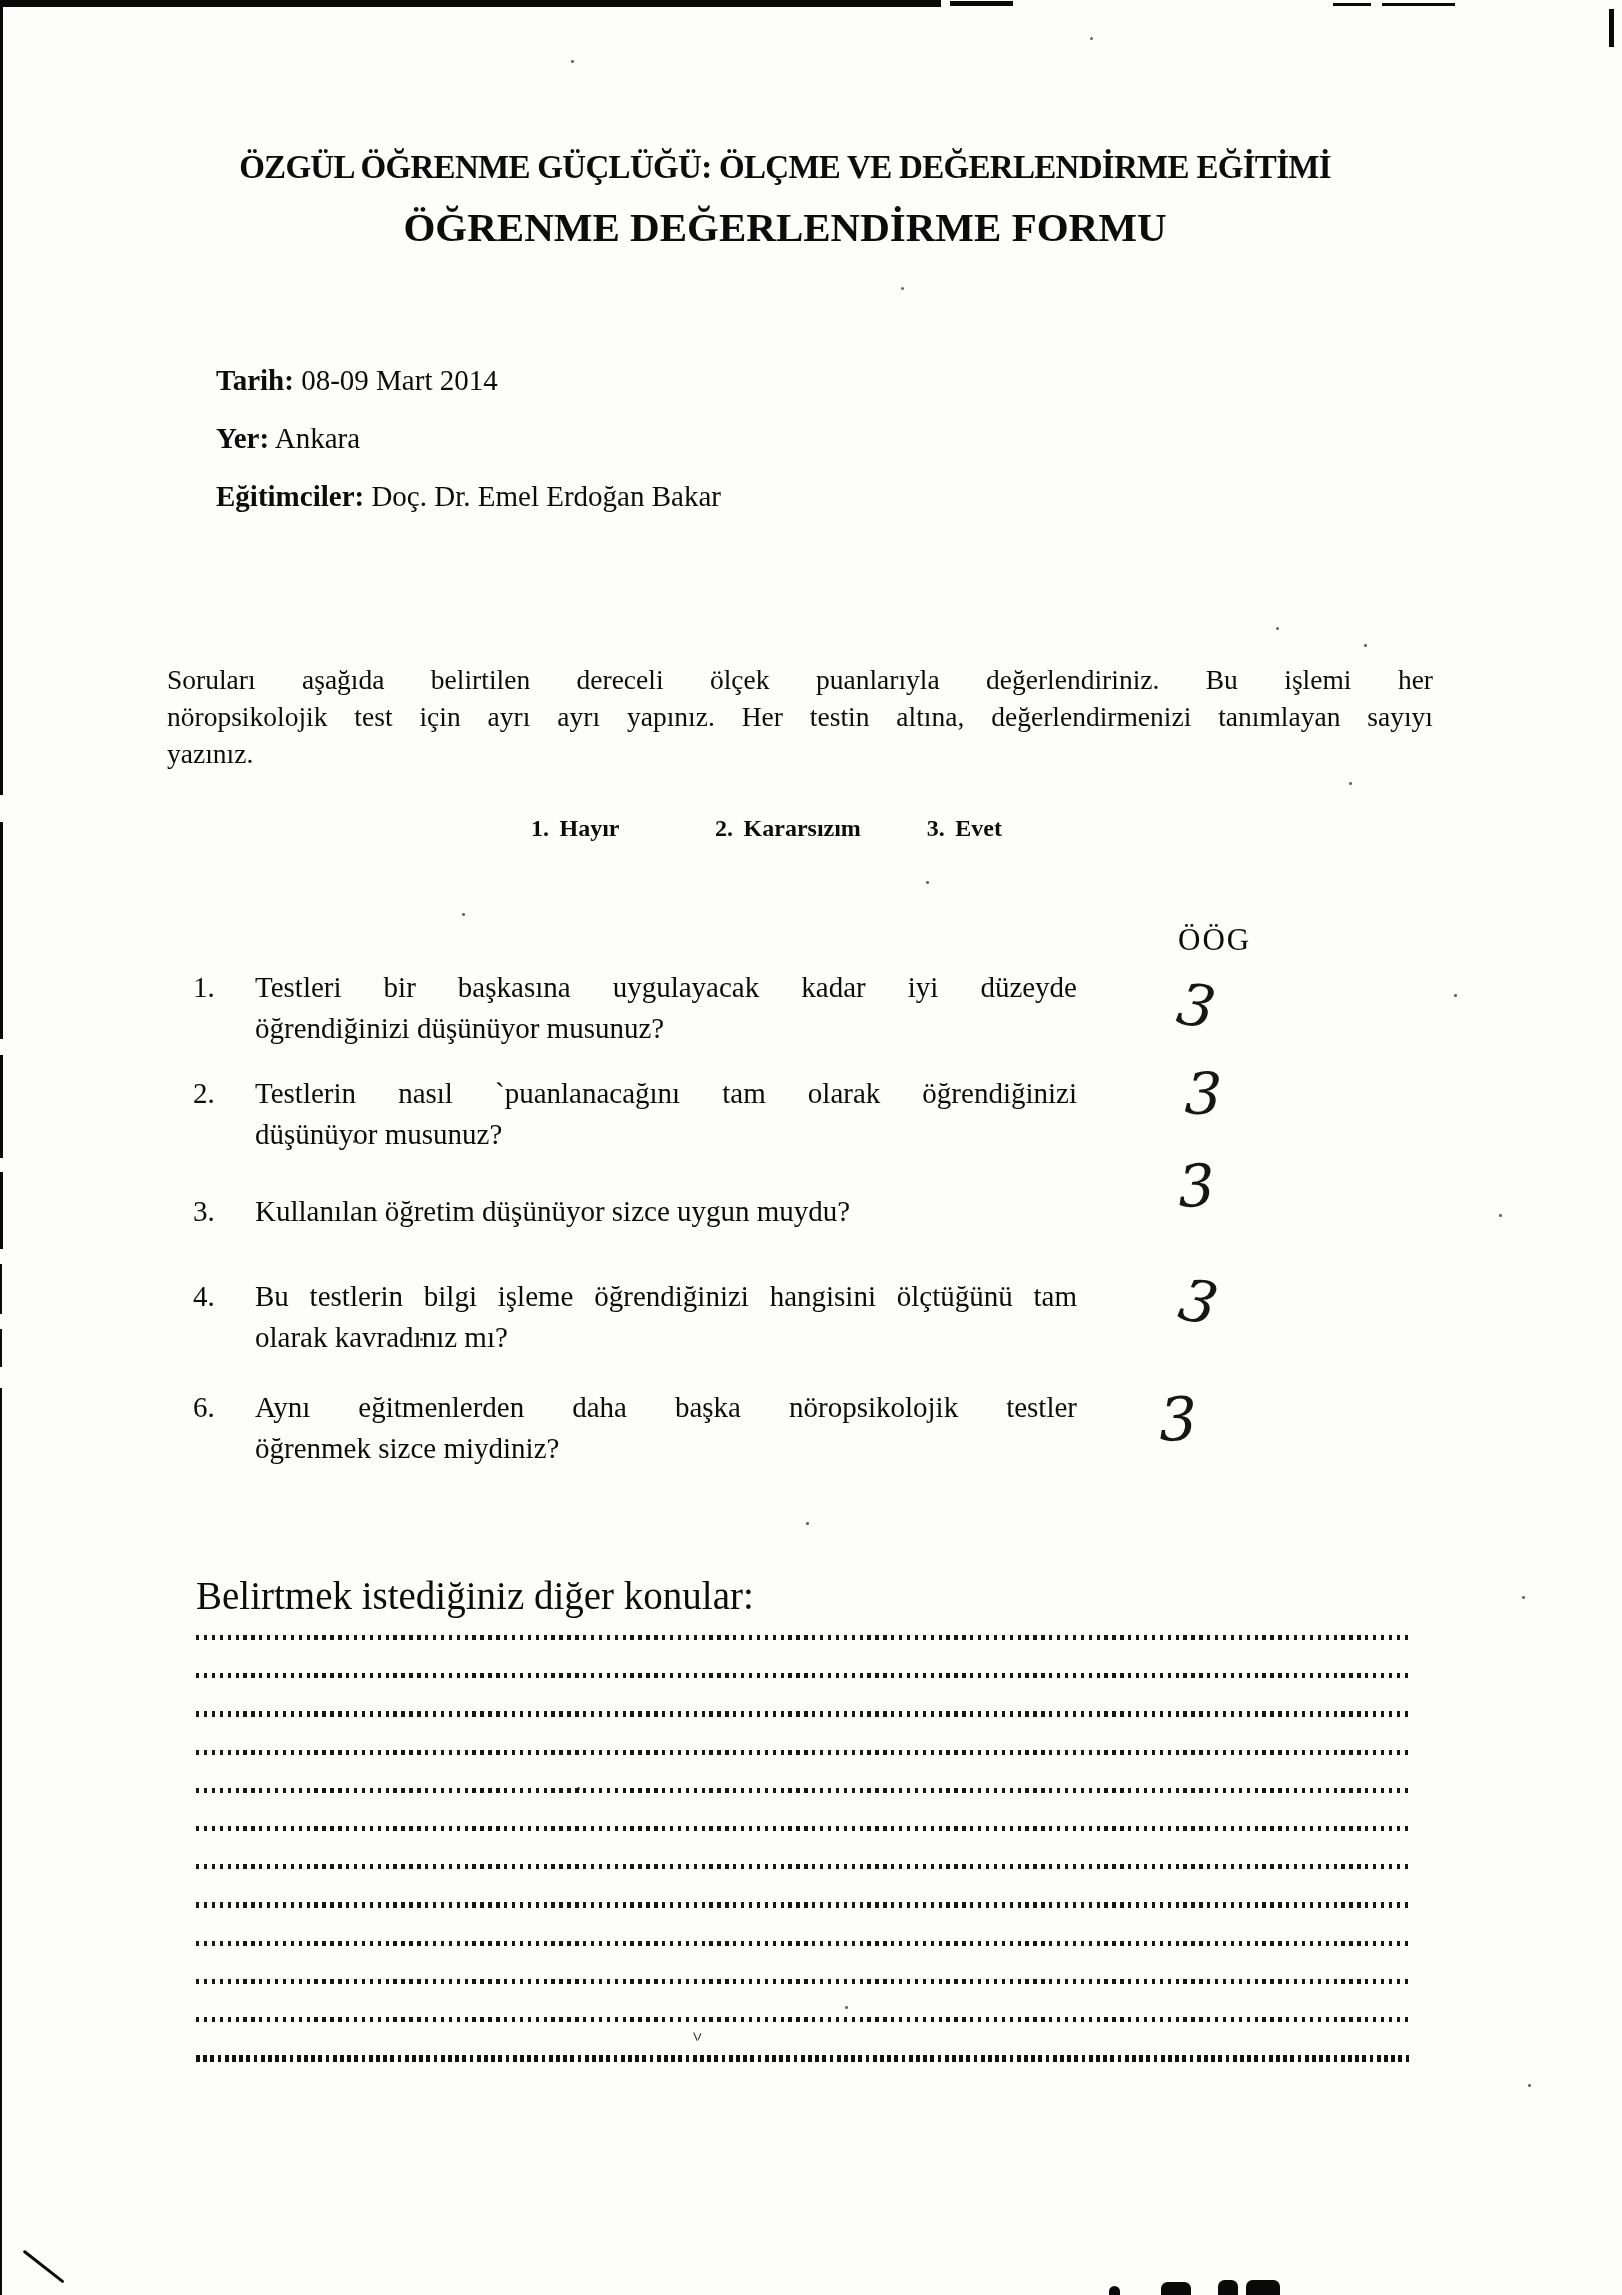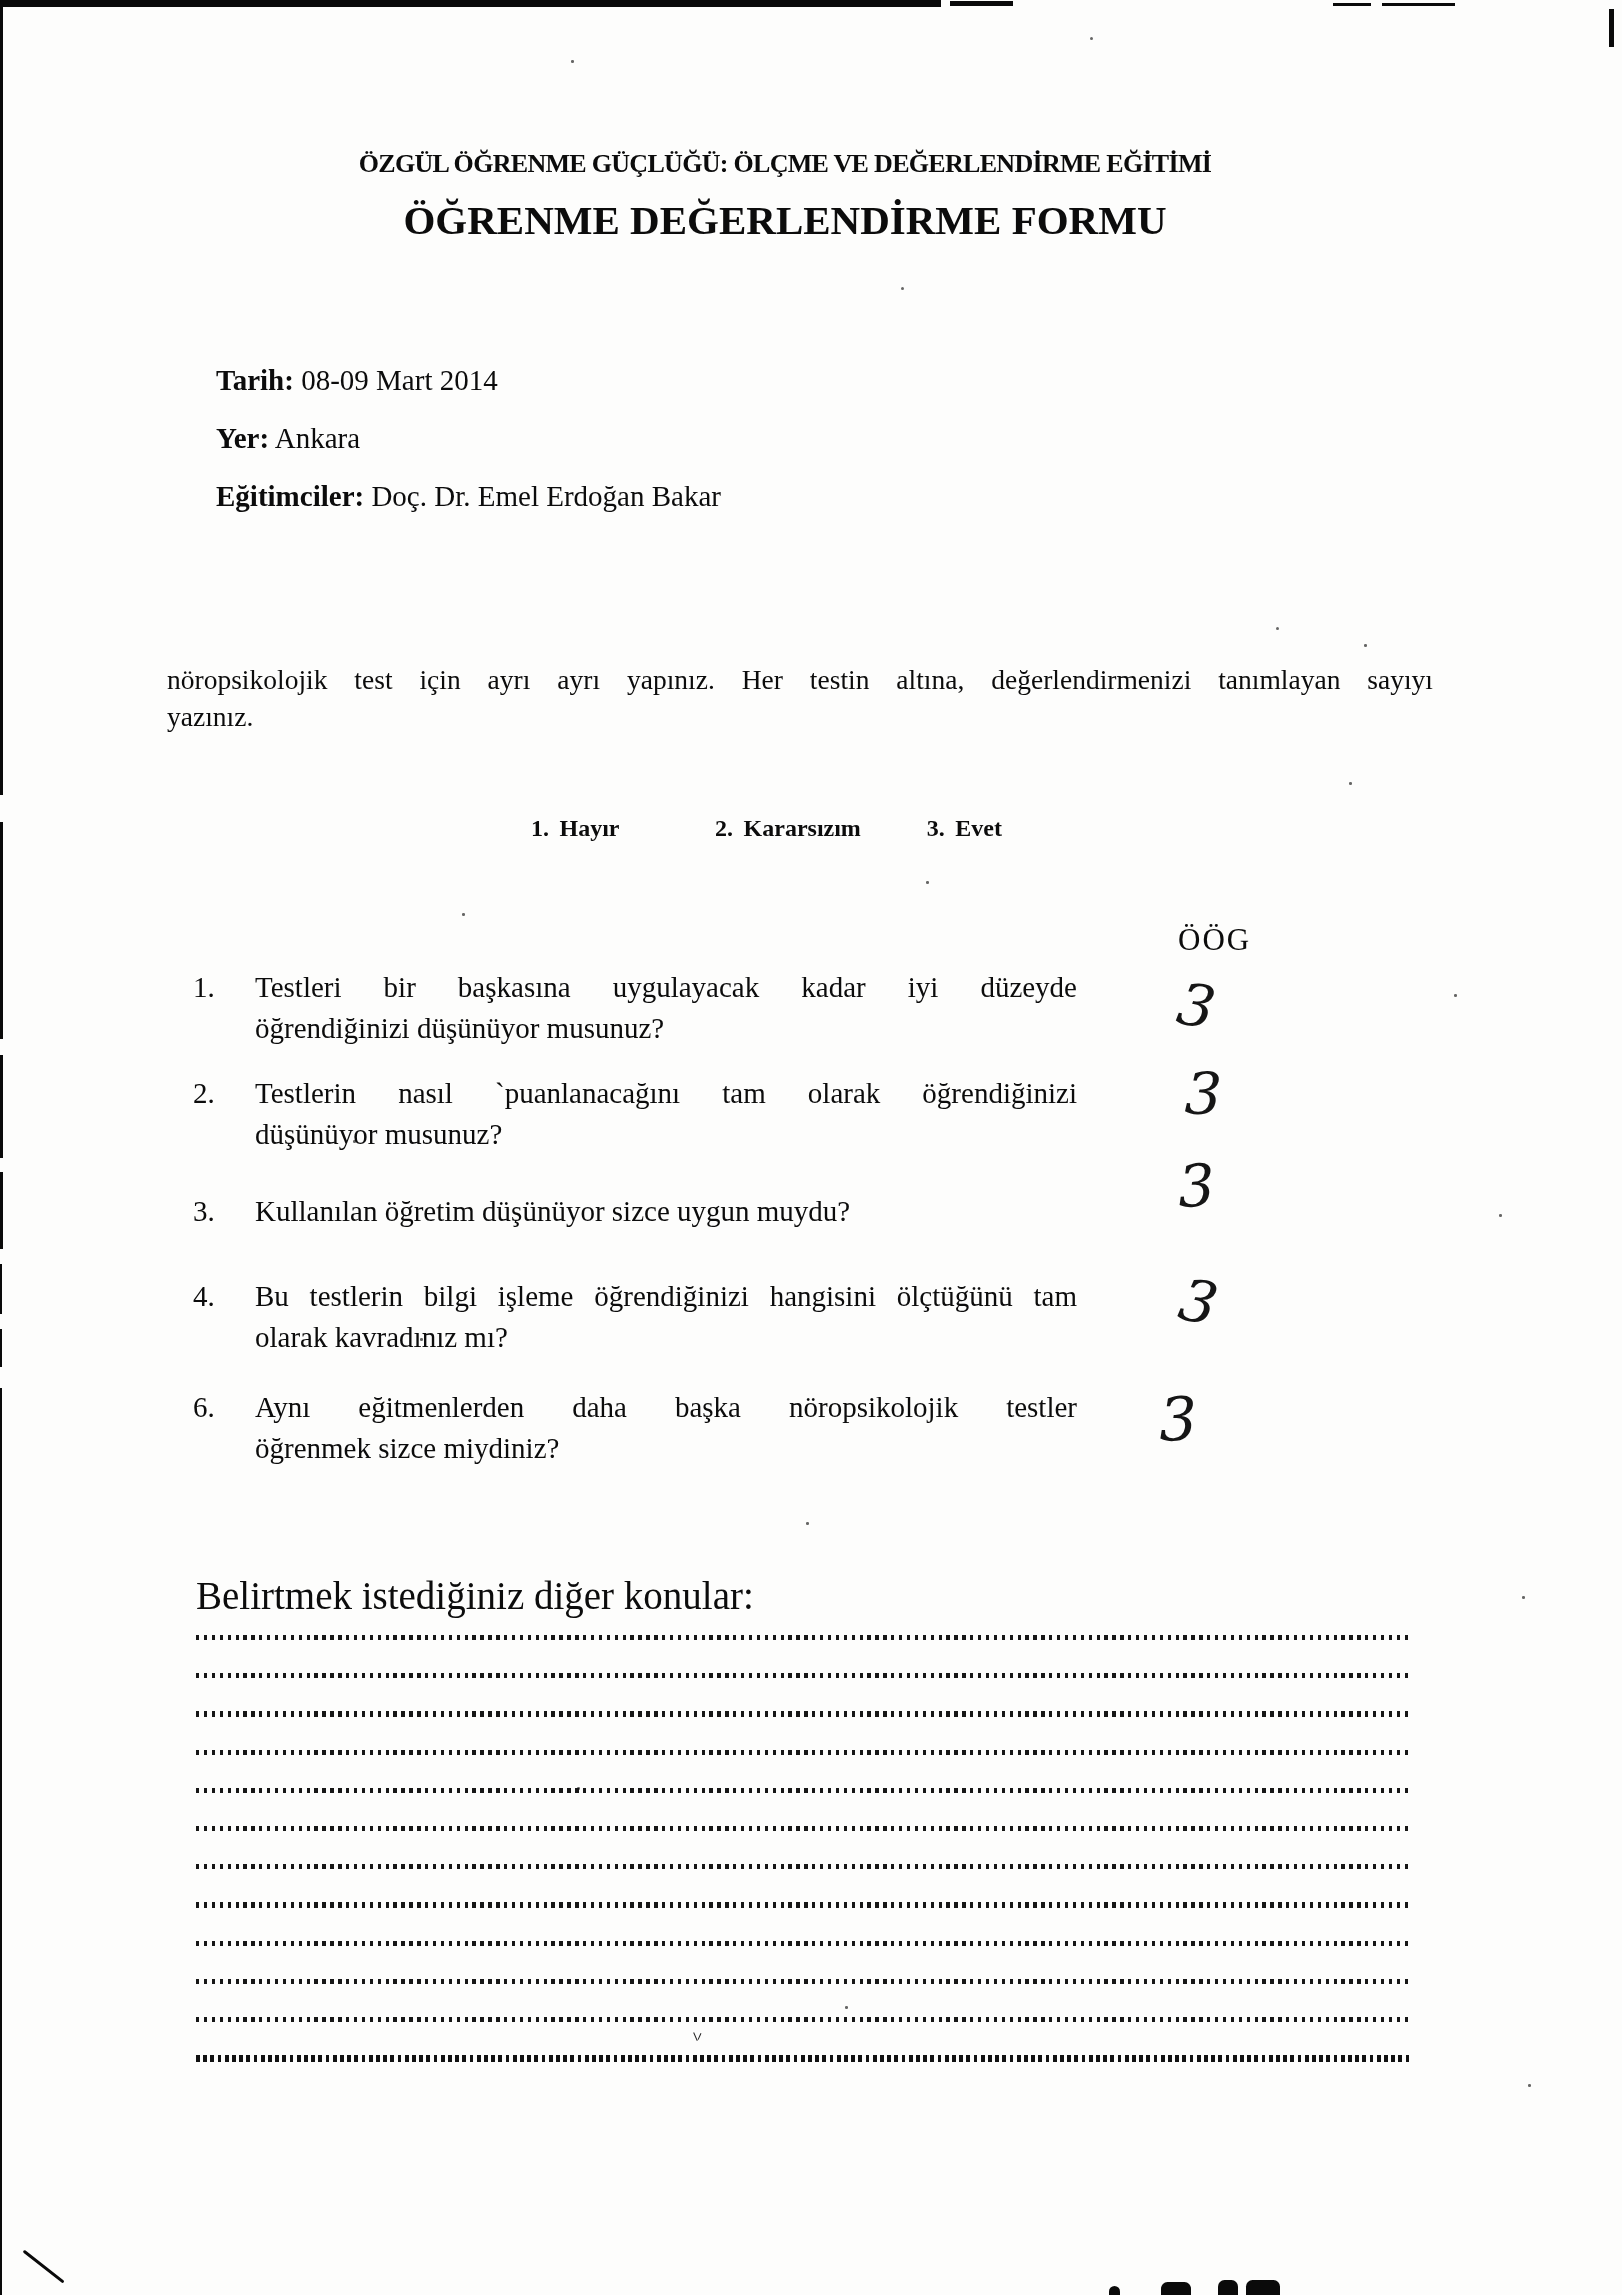--- a/index.html
+++ b/index.html
@@ -2,21 +2,21 @@
 <html style="font-size:10.5px"><head>
 <meta charset="utf-8">
 <style>
   html,body{margin:0;padding:0;background:#d8d8d8;}
   .page{
     position:relative;width:1622px;height:2295px;background:#fdfdfc;
     font-family:"Liberation Serif", serif;color:#0c0c0c;overflow:hidden;
   }
   
   .titles{position:absolute;top:149px;left:0;width:1570px;text-align:center;}
-  .title-main{font-size:26px;font-weight:bold;letter-spacing:-0.7px;}
+  .title-main{font-size:33px;font-weight:bold;letter-spacing:-0.7px;}
   .title-sub{font-size:41px;font-weight:bold;margin-top:17px;letter-spacing:0px;}
   
   .meta{position:absolute;left:196px;top:351px;font-size:29px;line-height:58px;}
   .meta b{font-weight:bold;margin-left:20px;}
   
   .instr{position:absolute;left:167px;top:661px;width:1266px;font-size:27.5px;line-height:37px;}
   .stretch{text-align:justify;text-align-last:justify;}
   
   .scale{position:absolute;left:531px;top:815px;font-size:24px;font-weight:bold;white-space:nowrap;}
   .scale .num{margin-right:10.5px;}
@@ -120,20 +120,21 @@
     <div class="title-sub">ÖĞRENME DEĞERLENDİRME FORMU</div>
   </div>
 
   <div class="meta">
     <div><b>Tarih:</b><span> 08-09 Mart 2014</span></div>
     <div><b>Yer:</b><span> Ankara</span></div>
     <div><b>Eğitimciler:</b><span> Doç. Dr. Emel Erdoğan Bakar</span></div>
   </div>
 
   <div class="instr">
+    <div class="stretch">Soruları aşağıda belirtilen dereceli ölçek puanlarıyla değerlendiriniz. Bu işlemi her</div>
     <div class="stretch">nöropsikolojik test için ayrı ayrı yapınız. Her testin altına, değerlendirmenizi tanımlayan sayıyı</div>
     <div>yazınız.</div>
   </div>
 
   <div class="scale">
     <span class="num">1.</span><span>Hayır</span>
     <span class="num gap1">2.</span><span>Kararsızım</span>
     <span class="num gap2">3.</span><span>Evet</span>
   </div>
 

